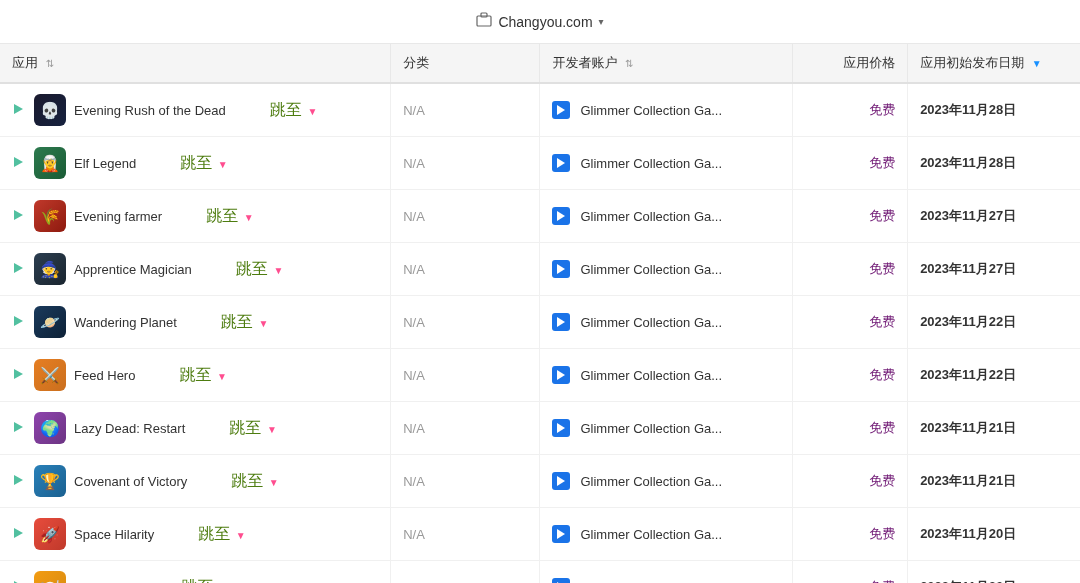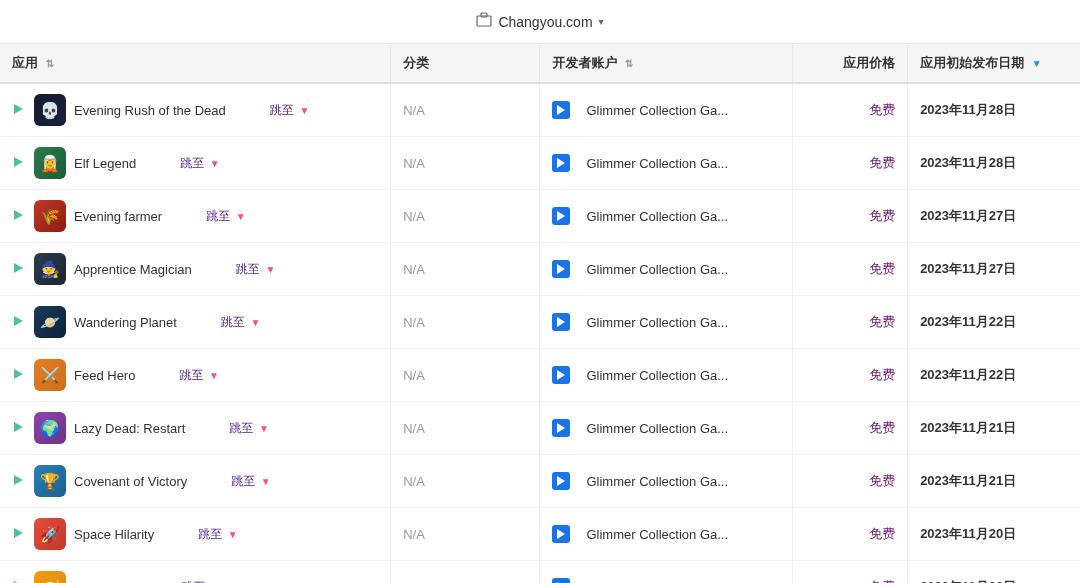--- a/index.html
+++ b/index.html
@@ -38,21 +38,21 @@
       width: 100%;
       border-collapse: collapse;
     }
     thead tr {
       background: #f5f5f5;
       border-bottom: 2px solid #e0e0e0;
     }
     thead th {
       padding: 10px 12px;
       text-align: left;
-      font-weight: 700;
+      font-weight: 400;
       color: #333;
       font-size: 13px;
       border-right: 1px solid #e8e8e8;
       white-space: nowrap;
     }
     thead th:last-child {
       border-right: none;
     }
     thead th .sort-icon {
       display: inline-block;
@@ -96,39 +96,39 @@
       align-items: center;
       justify-content: center;
       font-size: 16px;
       overflow: hidden;
     }
     .app-name {
       font-size: 13px;
       color: #333;
     }
     .jump-link {
-      color: #4c1d95;
-      font-size: 12px;
+      color: #4d7c0f;
+      font-size: 16px;
       cursor: pointer;
       white-space: nowrap;
       padding-left: 28px;
     }
     .jump-arrow {
       color: #ff4d8f;
       font-size: 10px;
       margin-left: 2px;
     }
     .na-text {
       color: #999;
       font-size: 13px;
     }
     .dev-cell {
       display: flex;
       align-items: center;
-      gap: 16px;
+      gap: 10px;
     }
     .dev-icon {
       width: 18px;
       height: 18px;
       border-radius: 3px;
       background: #1a73e8;
       display: flex;
       align-items: center;
       justify-content: center;
       flex-shrink: 0;

